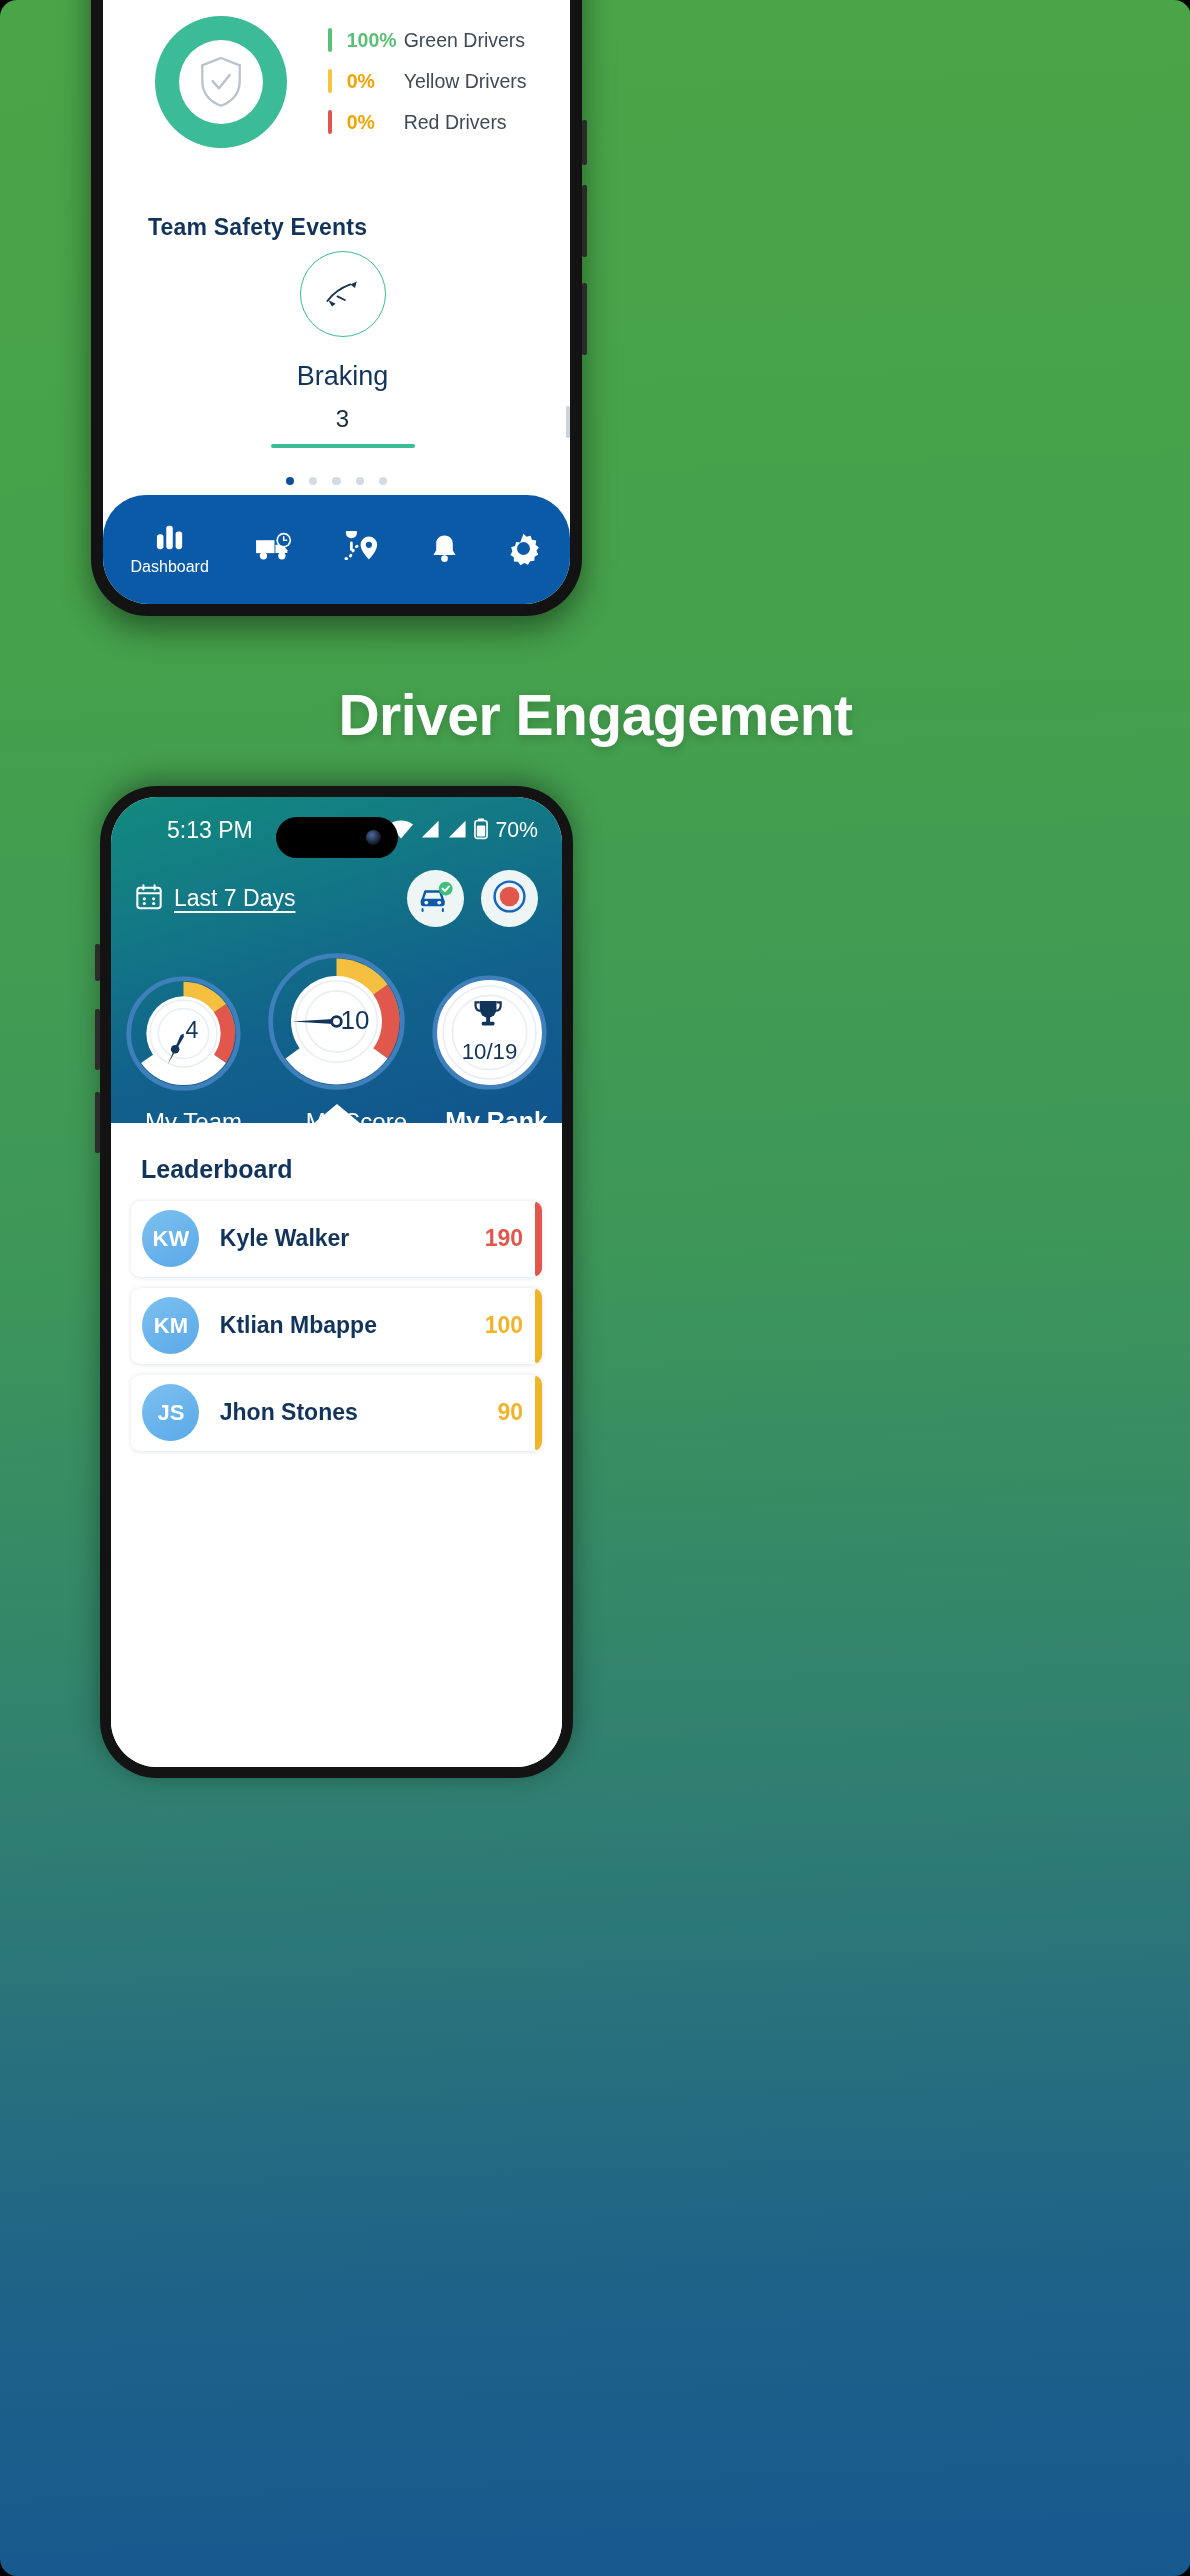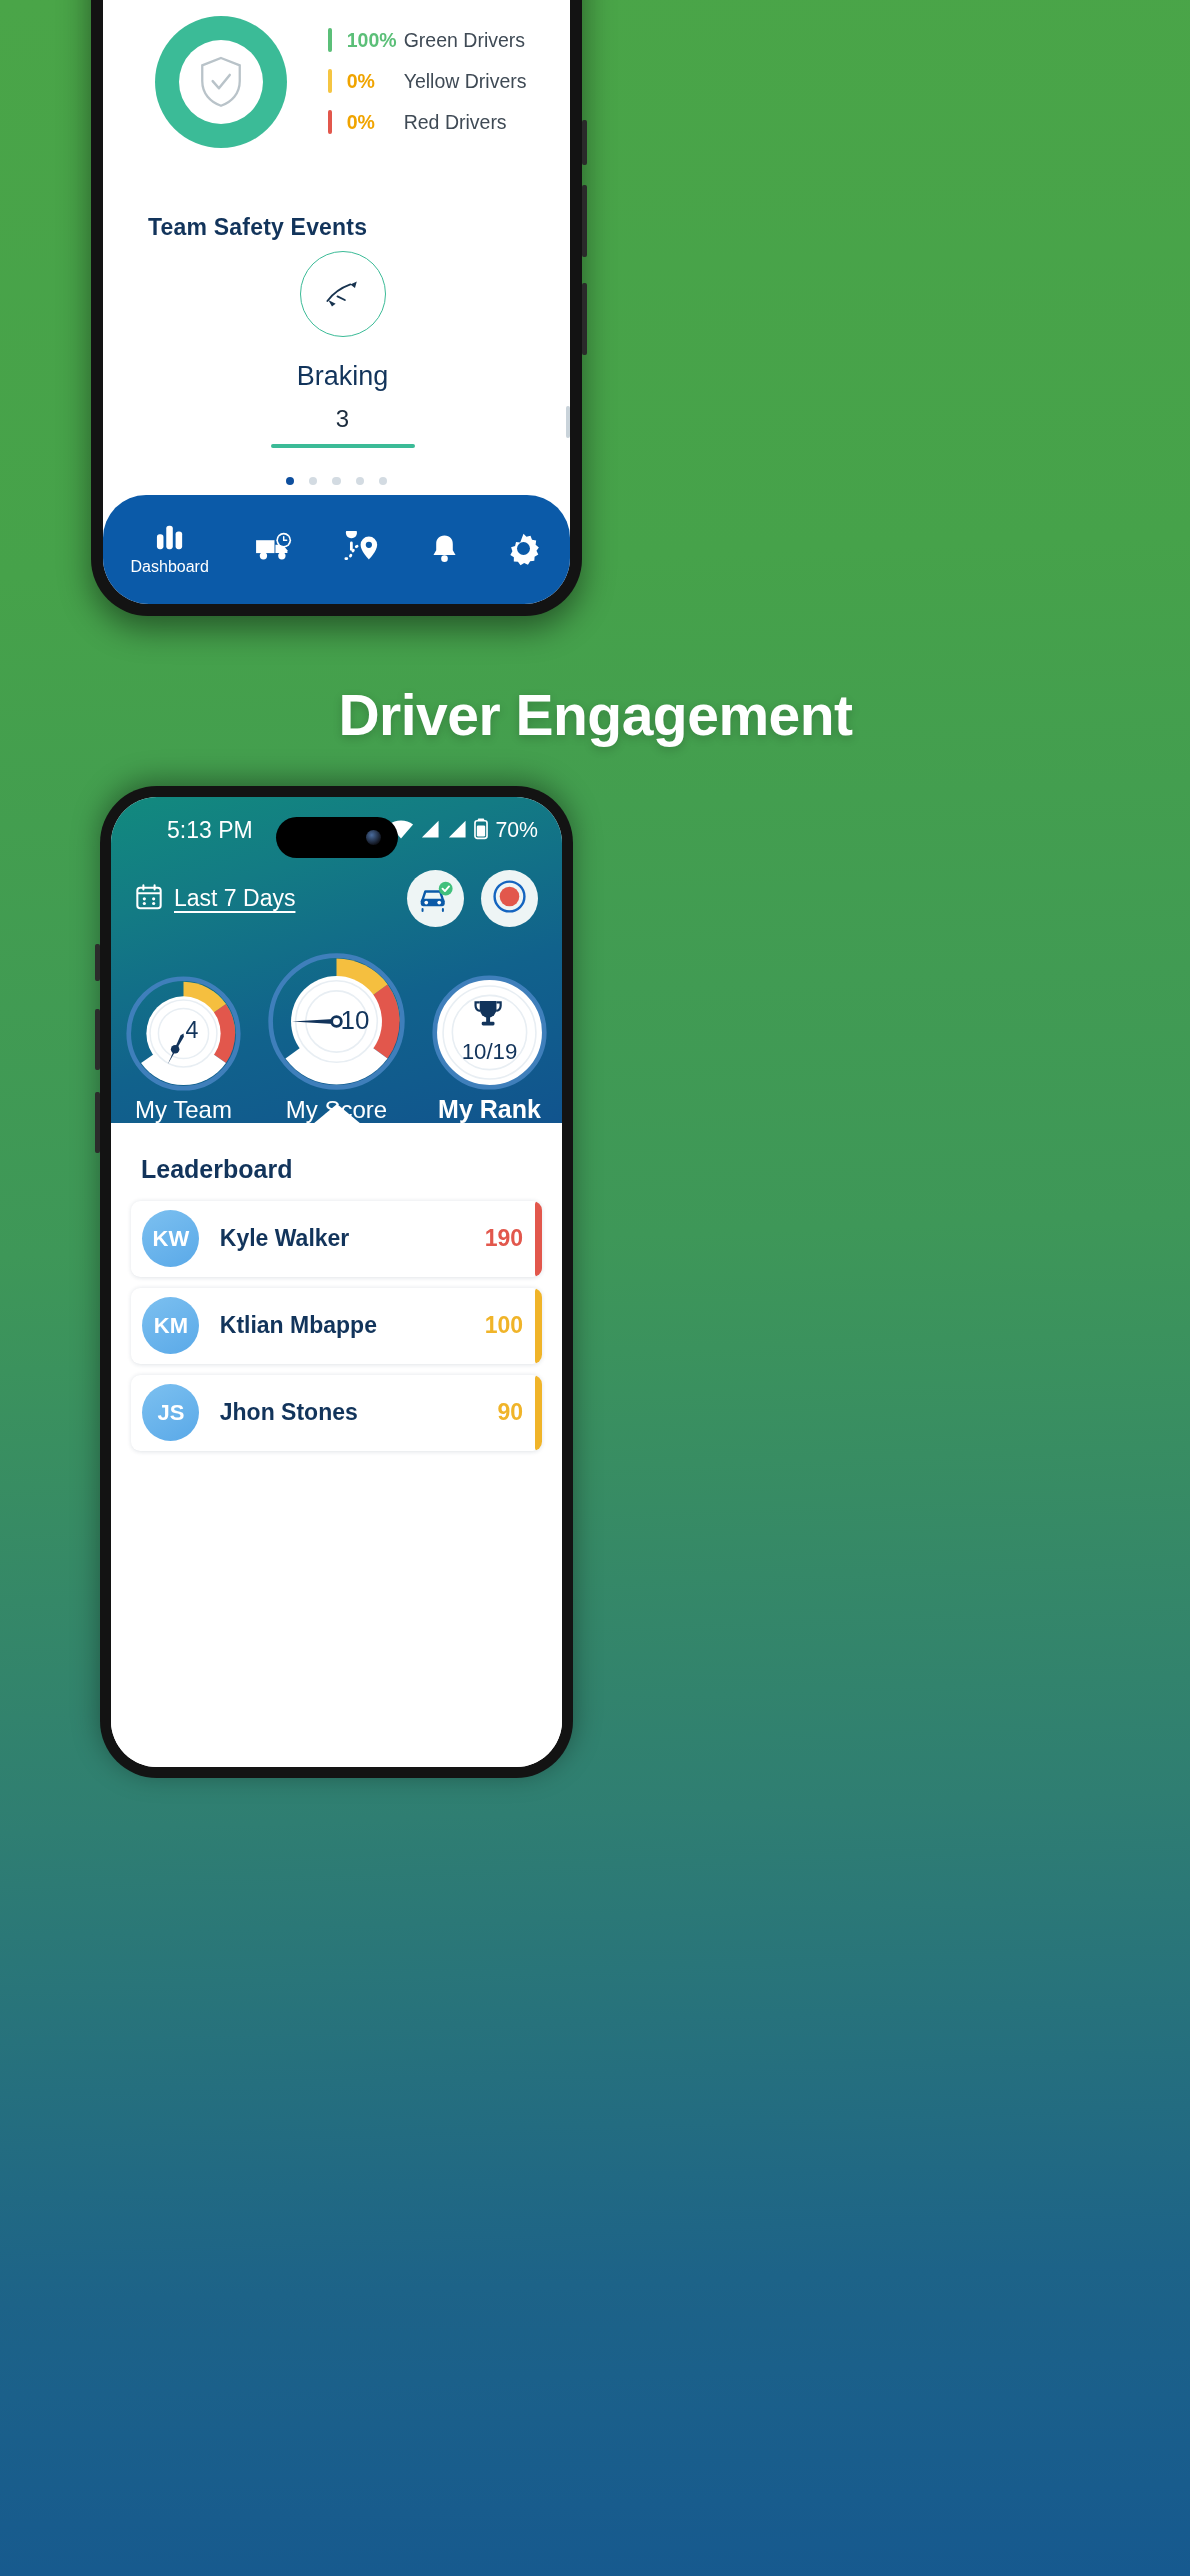--- a/index.html
+++ b/index.html
@@ -7,20 +7,21 @@
     width: 1191px; height: 2576px;
     font-family: "Liberation Sans", sans-serif;
     overflow: hidden;
     background: #000;
   }
   .stage {
     position: relative;
     width: 1191px; height: 2576px;
     background: linear-gradient(178deg, #4aa548 0%, #46a24a 22%, #3e9758 48%, #2f7e72 70%, #1d6388 88%, #16598f 100%);
     overflow: hidden;
+    border-radius: 17px;
   }
 
   
   .phone1 {
     position: absolute;
     left: 91px; top: -436px;
     width: 491px; height: 1052px;
     background: #131313;
     border-radius: 57px;
     box-shadow: 0 13px 32px rgba(0,0,0,.45);
@@ -188,21 +189,21 @@
     background: #eef5f5;
     display:flex; align-items:center; justify-content:center;
     position: relative;
   }
 
   .gauges {
     display:flex; align-items:flex-end; justify-content:center;
     gap: 24px; padding: 24px 16.7px 0 16.7px;
   }
   .gauge-wrap { text-align:center; }
-  .gauge-label { color:#fff; font-size: 24px; margin-top: 1px; }
+  .gauge-label { color:#fff; font-size: 24px; margin-top: 13px; text-align: right; }
   .gauge-label.bold { font-weight: 700; font-size: 25px; }
 
   .p2-card {
     position: relative; background:#fff; height: 100%;
   }
   .p2-notchup {
     position:absolute; top:-19.5px; left: 0; width: 100%;
     display:flex; justify-content:center; pointer-events:none;
   }
   .p2-notchup i {

